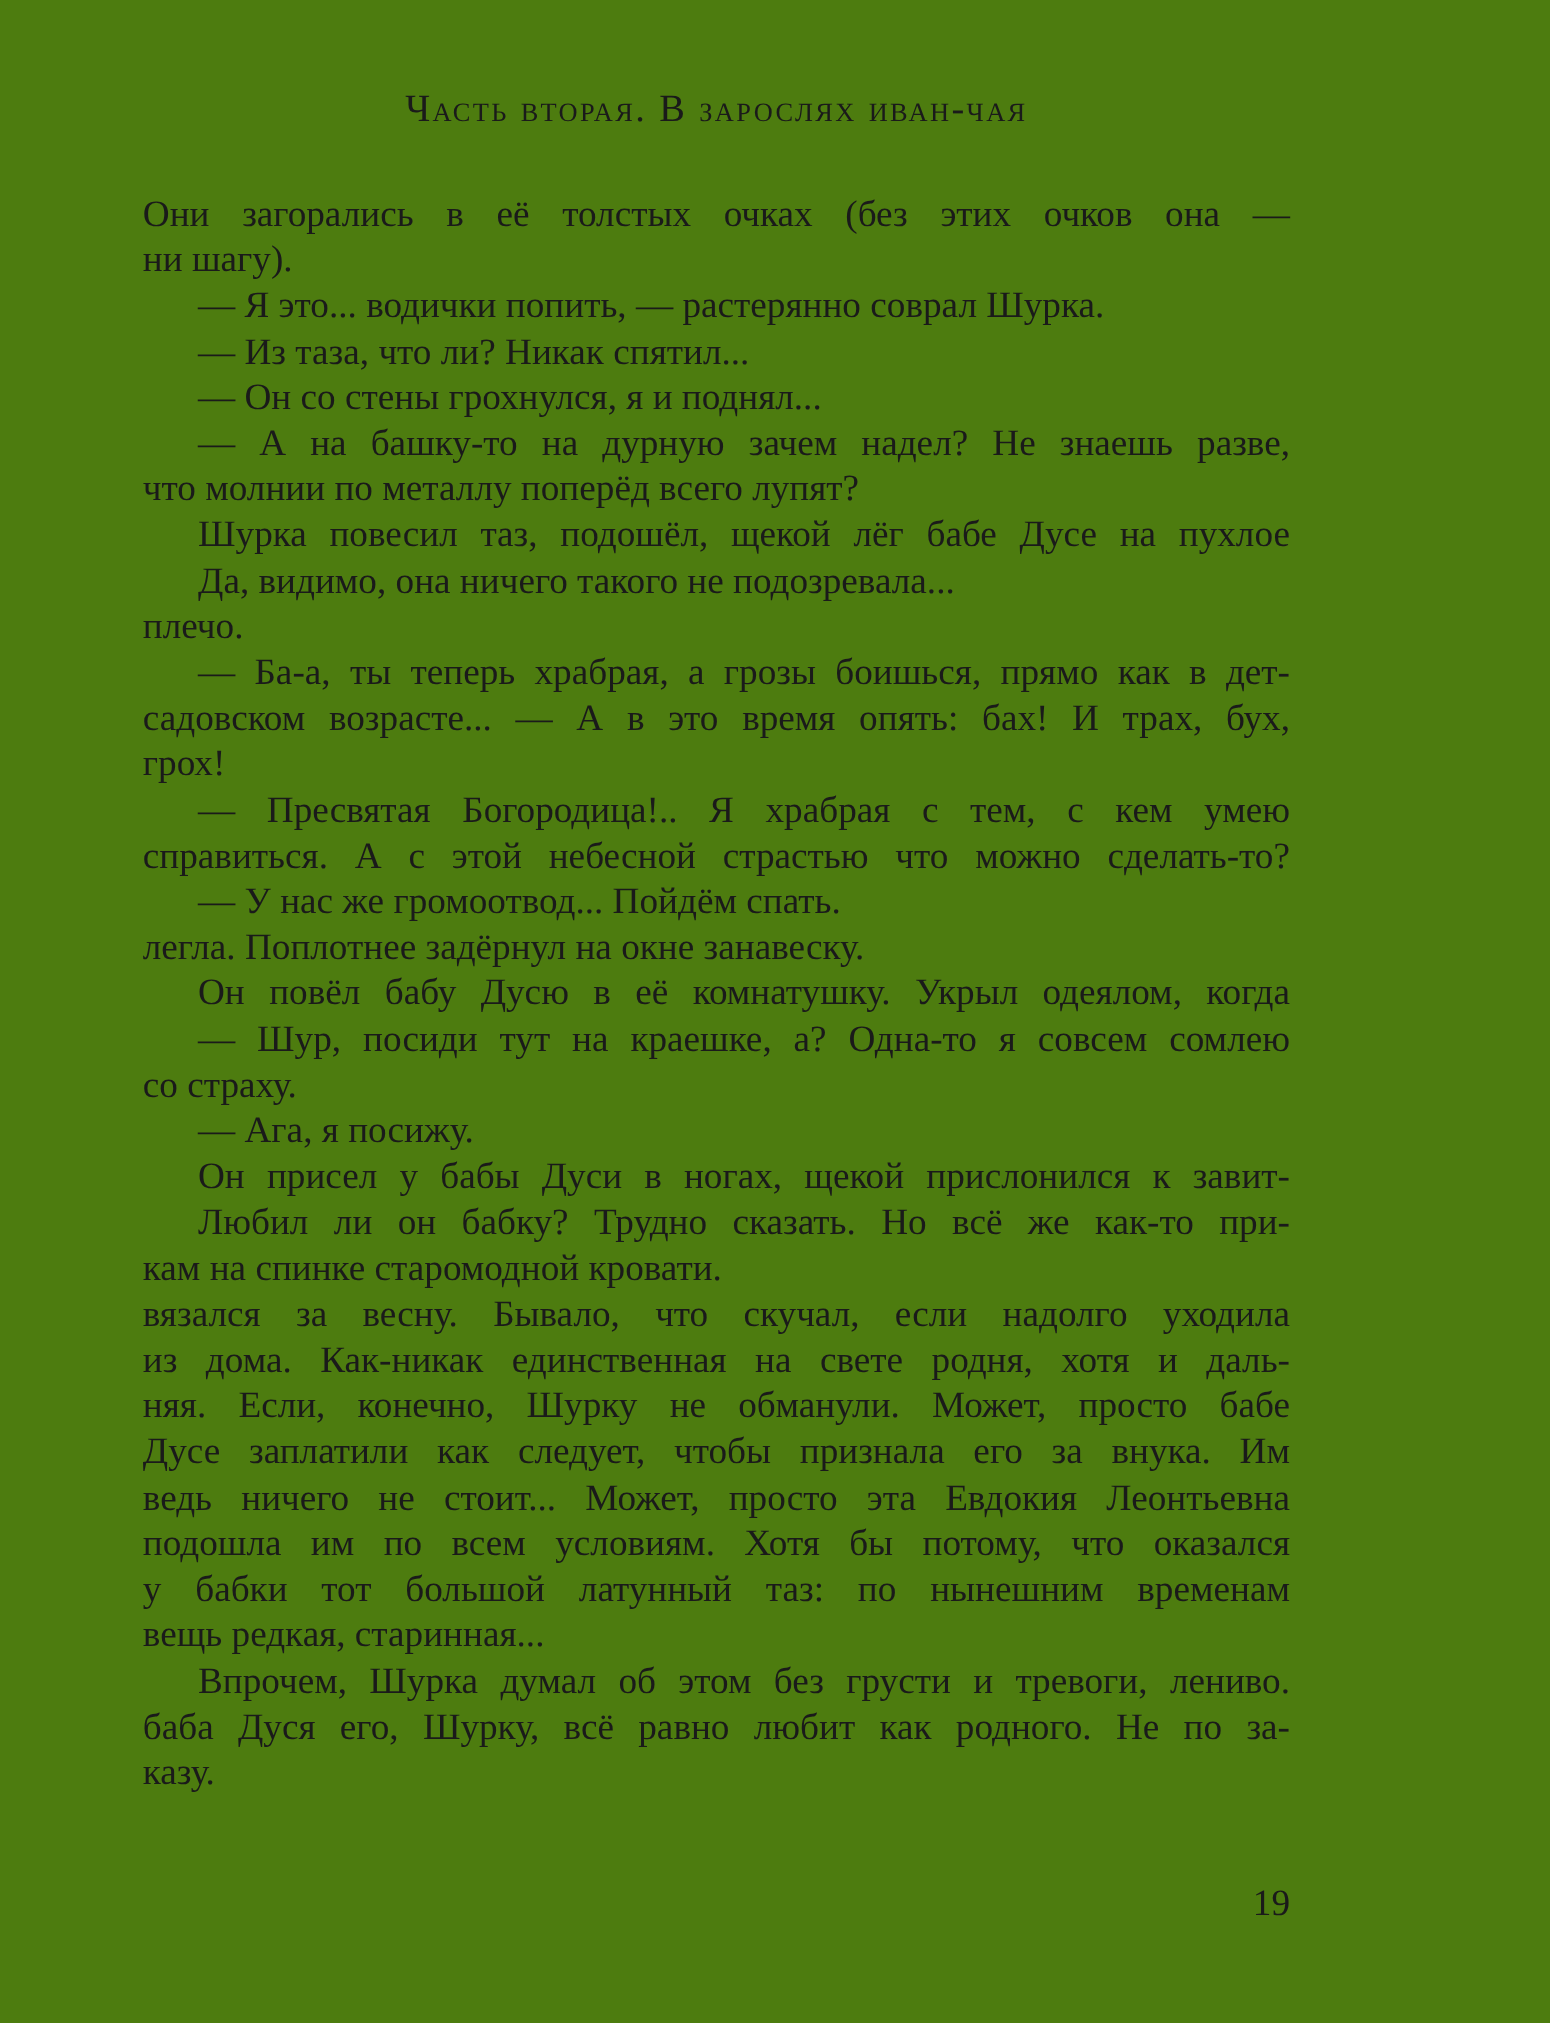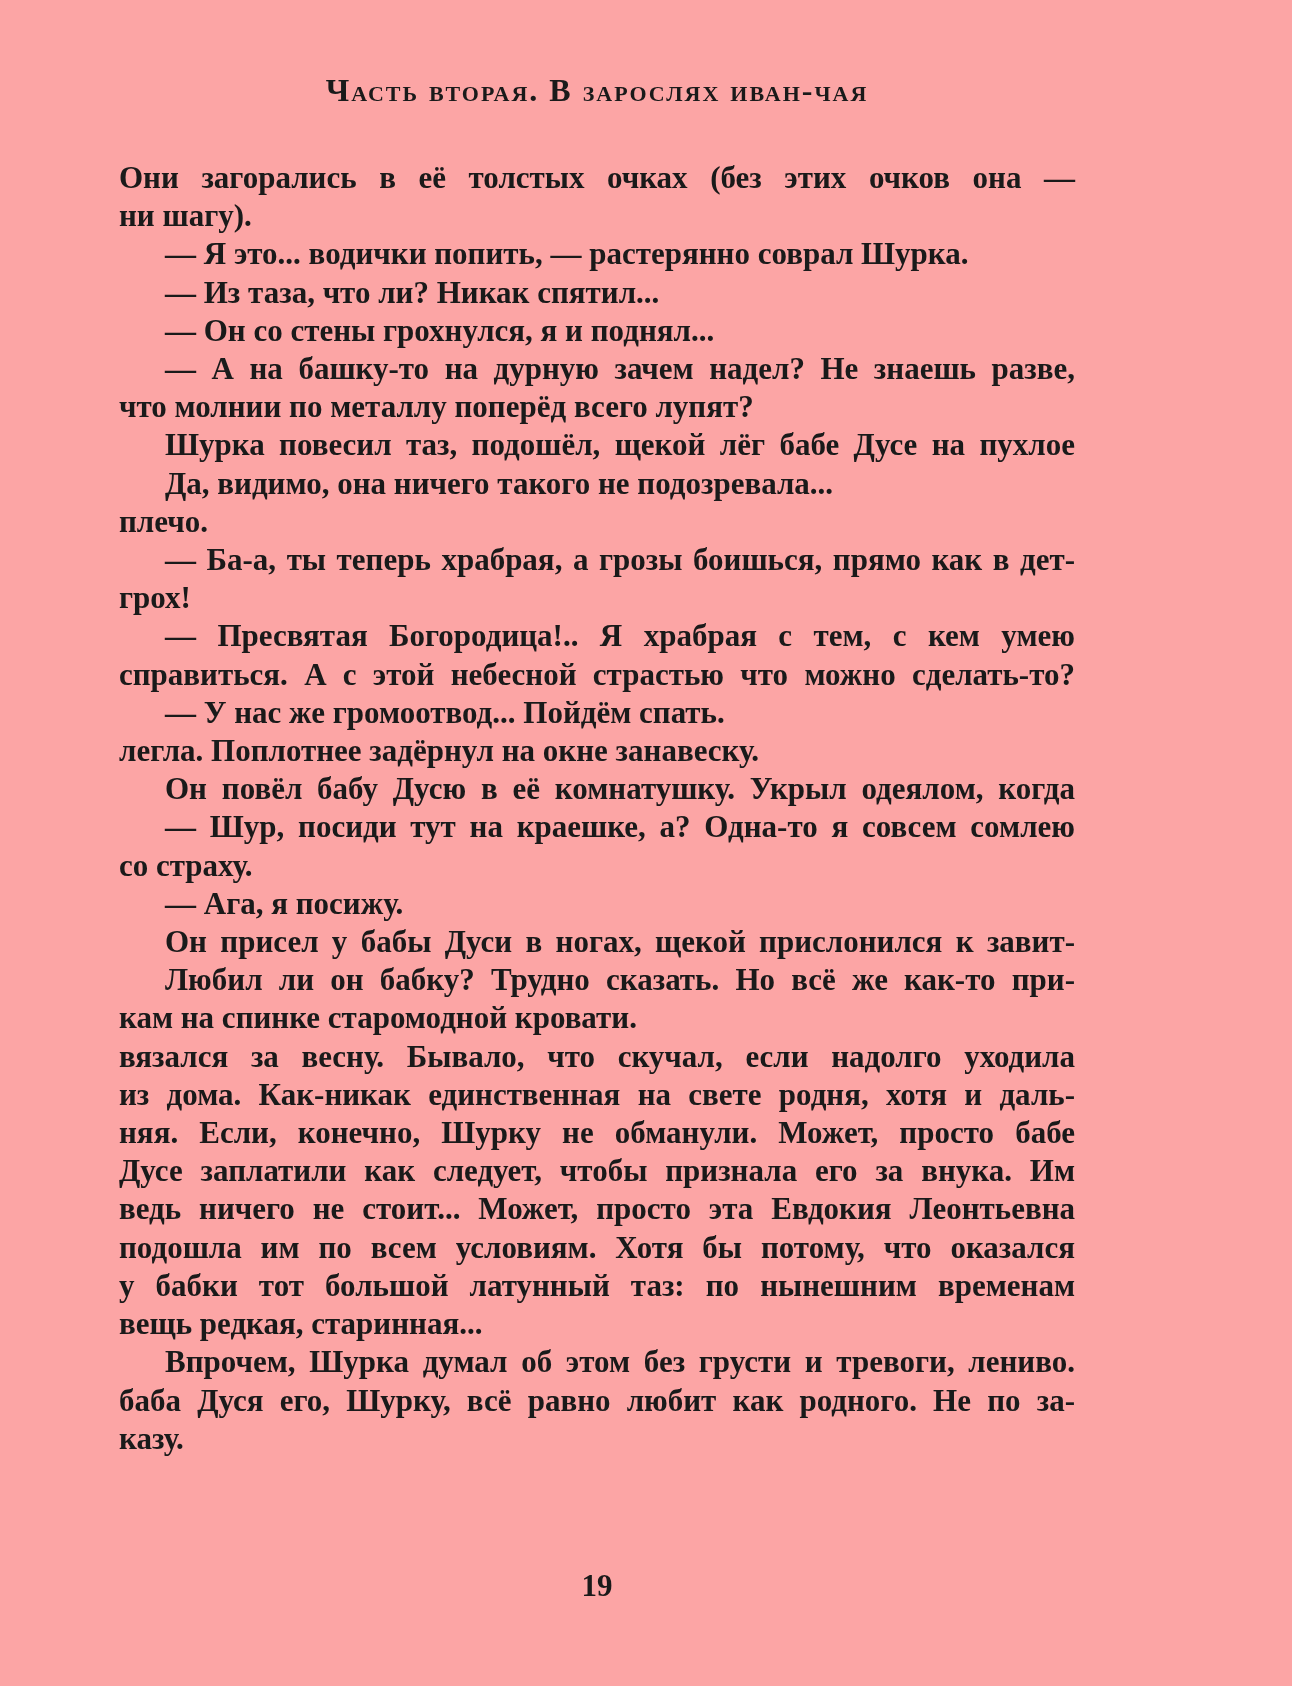--- a/index.html
+++ b/index.html
@@ -11,22 +11,21 @@
     height: 1686px;
     background: #ffffff;
     position: relative;
     font-family: "Liberation Serif", serif;
     color: #1a1a1a;
     overflow: hidden;
   }
   .page {
     position: absolute;
     inset: 0;
-    background: #fca5a5;
-    font-weight: bold;
+    background: #4d7c0f;
   }
   .chapter-title {
     position: absolute;
     top: 71px;
     left: 119px;
     width: 956px;
     text-align: center;
     font-size: 32px;
     line-height: 38px;
     font-variant: small-caps;
@@ -53,21 +52,21 @@
     text-align-last: justify;
   }
   .line.ind {
     padding-left: 46px;
   }
   .page-number {
     position: absolute;
     top: 1567px;
     left: 119px;
     width: 956px;
-    text-align: center;
+    text-align: right;
     font-size: 31px;
     line-height: 38px;
   }
 </style>
 </head>
 <body>
 
 <div class="page">
   <div class="chapter-title">Часть вторая. В зарослях иван-чая</div>
 
@@ -76,20 +75,21 @@
       <div class="line last">ни шагу).</div>
       <div class="line ind last">— Я это... водички попить, — растерянно соврал Шурка.</div>
       <div class="line ind last">— Из таза, что ли? Никак спятил...</div>
       <div class="line ind last">— Он со стены грохнулся, я и поднял...</div>
       <div class="line ind">— А на башку-то на дурную зачем надел? Не знаешь разве,</div>
       <div class="line last">что молнии по металлу поперёд всего лупят?</div>
       <div class="line ind">Шурка повесил таз, подошёл, щекой лёг бабе Дусе на пухлое</div>
       <div class="line ind last">Да, видимо, она ничего такого не подозревала...</div>
       <div class="line last">плечо.</div>
       <div class="line ind">— Ба-а, ты теперь храбрая, а грозы боишься, прямо как в дет-</div>
+      <div class="line">садовском возрасте... — А в это время опять: бах! И трах, бух,</div>
       <div class="line last">грох!</div>
       <div class="line ind">— Пресвятая Богородица!.. Я храбрая с тем, с кем умею</div>
       <div class="line last jlast">справиться. А с этой небесной страстью что можно сделать-то?</div>
       <div class="line ind last">— У нас же громоотвод... Пойдём спать.</div>
       <div class="line last">легла. Поплотнее задёрнул на окне занавеску.</div>
       <div class="line ind">Он повёл бабу Дусю в её комнатушку. Укрыл одеялом, когда</div>
       <div class="line ind">— Шур, посиди тут на краешке, а? Одна-то я совсем сомлею</div>
       <div class="line last">со страху.</div>
       <div class="line ind last">— Ага, я посижу.</div>
       <div class="line ind">Он присел у бабы Дуси в ногах, щекой прислонился к завит-</div>

